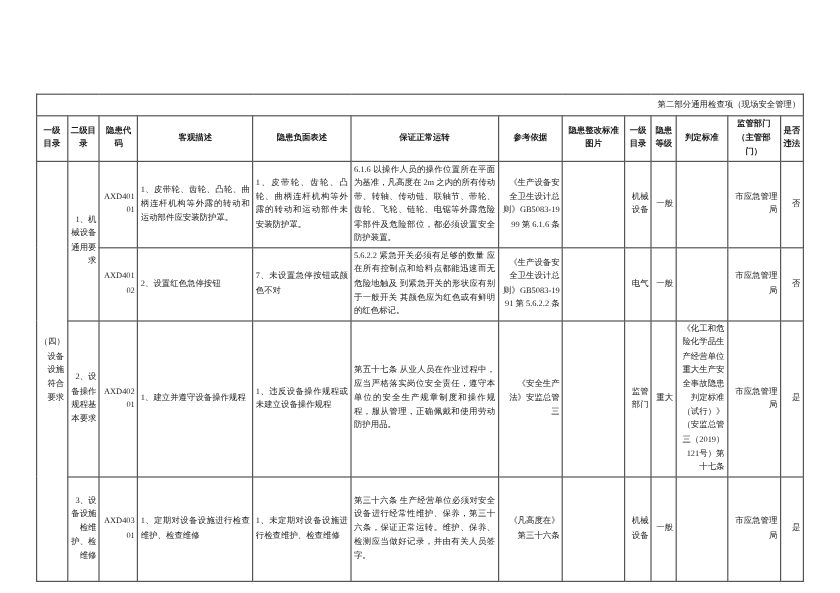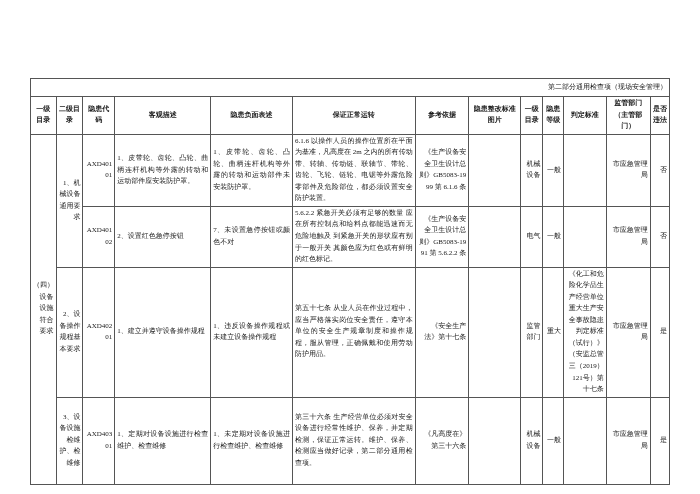--- a/index.html
+++ b/index.html
@@ -118,35 +118,35 @@
       <td class="c">市应急管理局</td>
       <td class="c">否</td>
     </tr>
 
     <tr class="r3">
       <td class="c">2、设备操作规程基本要求</td>
       <td class="c">AXD40201</td>
       <td class="l">1、建立并遵守设备操作规程</td>
       <td class="l">1、违反设备操作规程或未建立设备操作规程</td>
       <td class="l">第五十七条 从业人员在作业过程中，应当严格落实岗位安全责任，遵守本单位的安全生产规章制度和操作规程，服从管理，正确佩戴和使用劳动防护用品。</td>
-      <td class="c">《安全生产法》第十七条</td>
+      <td class="c">《安全生产法》安监总管三</td>
       <td class="c"></td>
       <td class="c">监管部门</td>
       <td class="c">重大</td>
       <td class="c">《化工和危险化学品生产经营单位重大生产安全事故隐患判定标准（试行）》（安监总管三（2019）121号）第十七条</td>
       <td class="c">市应急管理局</td>
       <td class="c">是</td>
     </tr>
 
     <tr class="r4">
       <td class="c">3、设备设施检维护、检维修</td>
       <td class="c">AXD40301</td>
       <td class="l">1、定期对设备设施进行检查维护、检查维修</td>
       <td class="l">1、未定期对设备设施进行检查维护、检查维修</td>
-      <td class="l">第三十六条 生产经营单位必须对安全设备进行经常性维护、保养，并定期检测，保证正常运转。维护、保养、检测应当做好记录，第二部分通用检查项。</td>
+      <td class="l">第三十六条 生产经营单位必须对安全设备进行经常性维护、保养，第三十六条，保证正常运转。维护、保养、检测应当做好记录，并由有关人员签字。</td>
       <td class="c">《凡高度在》第三十六条</td>
       <td class="c"></td>
       <td class="c">机械设备</td>
       <td class="c">一般</td>
       <td class="c"></td>
       <td class="c">市应急管理局</td>
       <td class="c">是</td>
     </tr>
   </tbody>
     </table>

